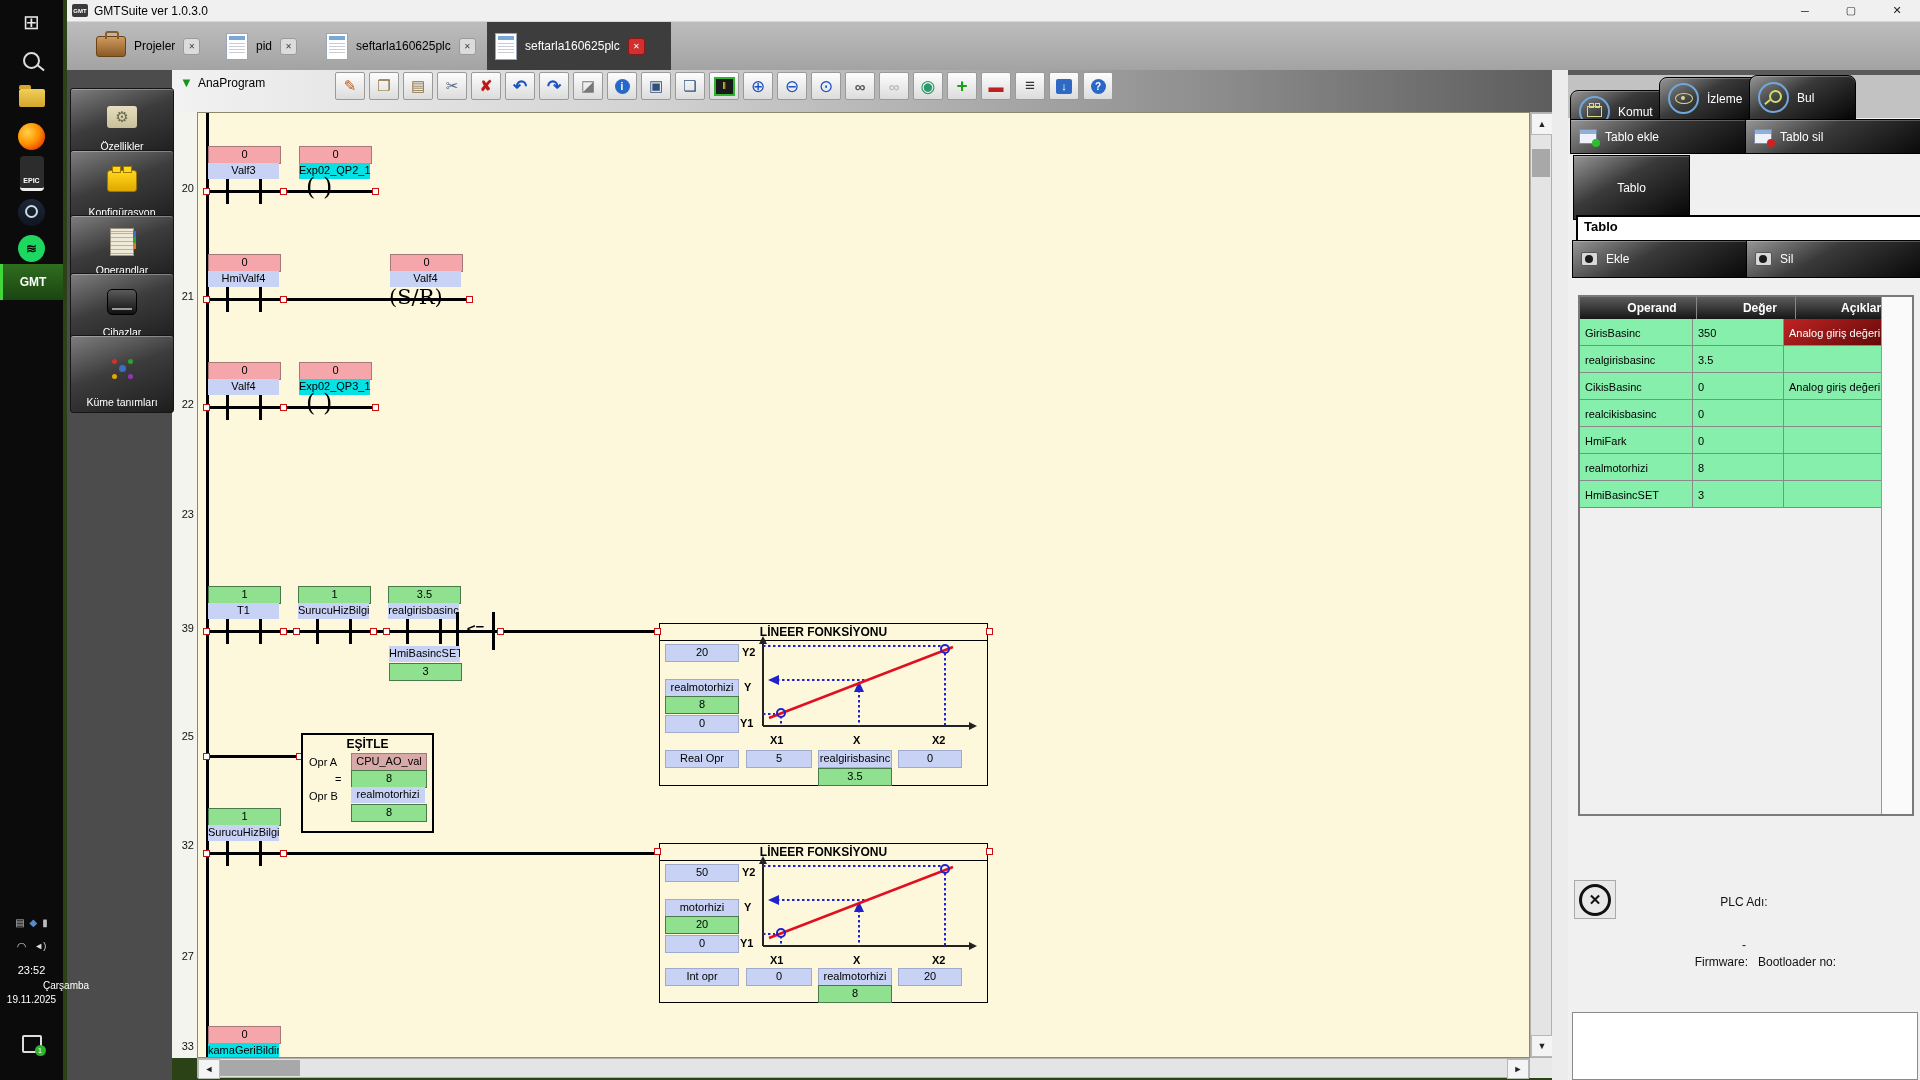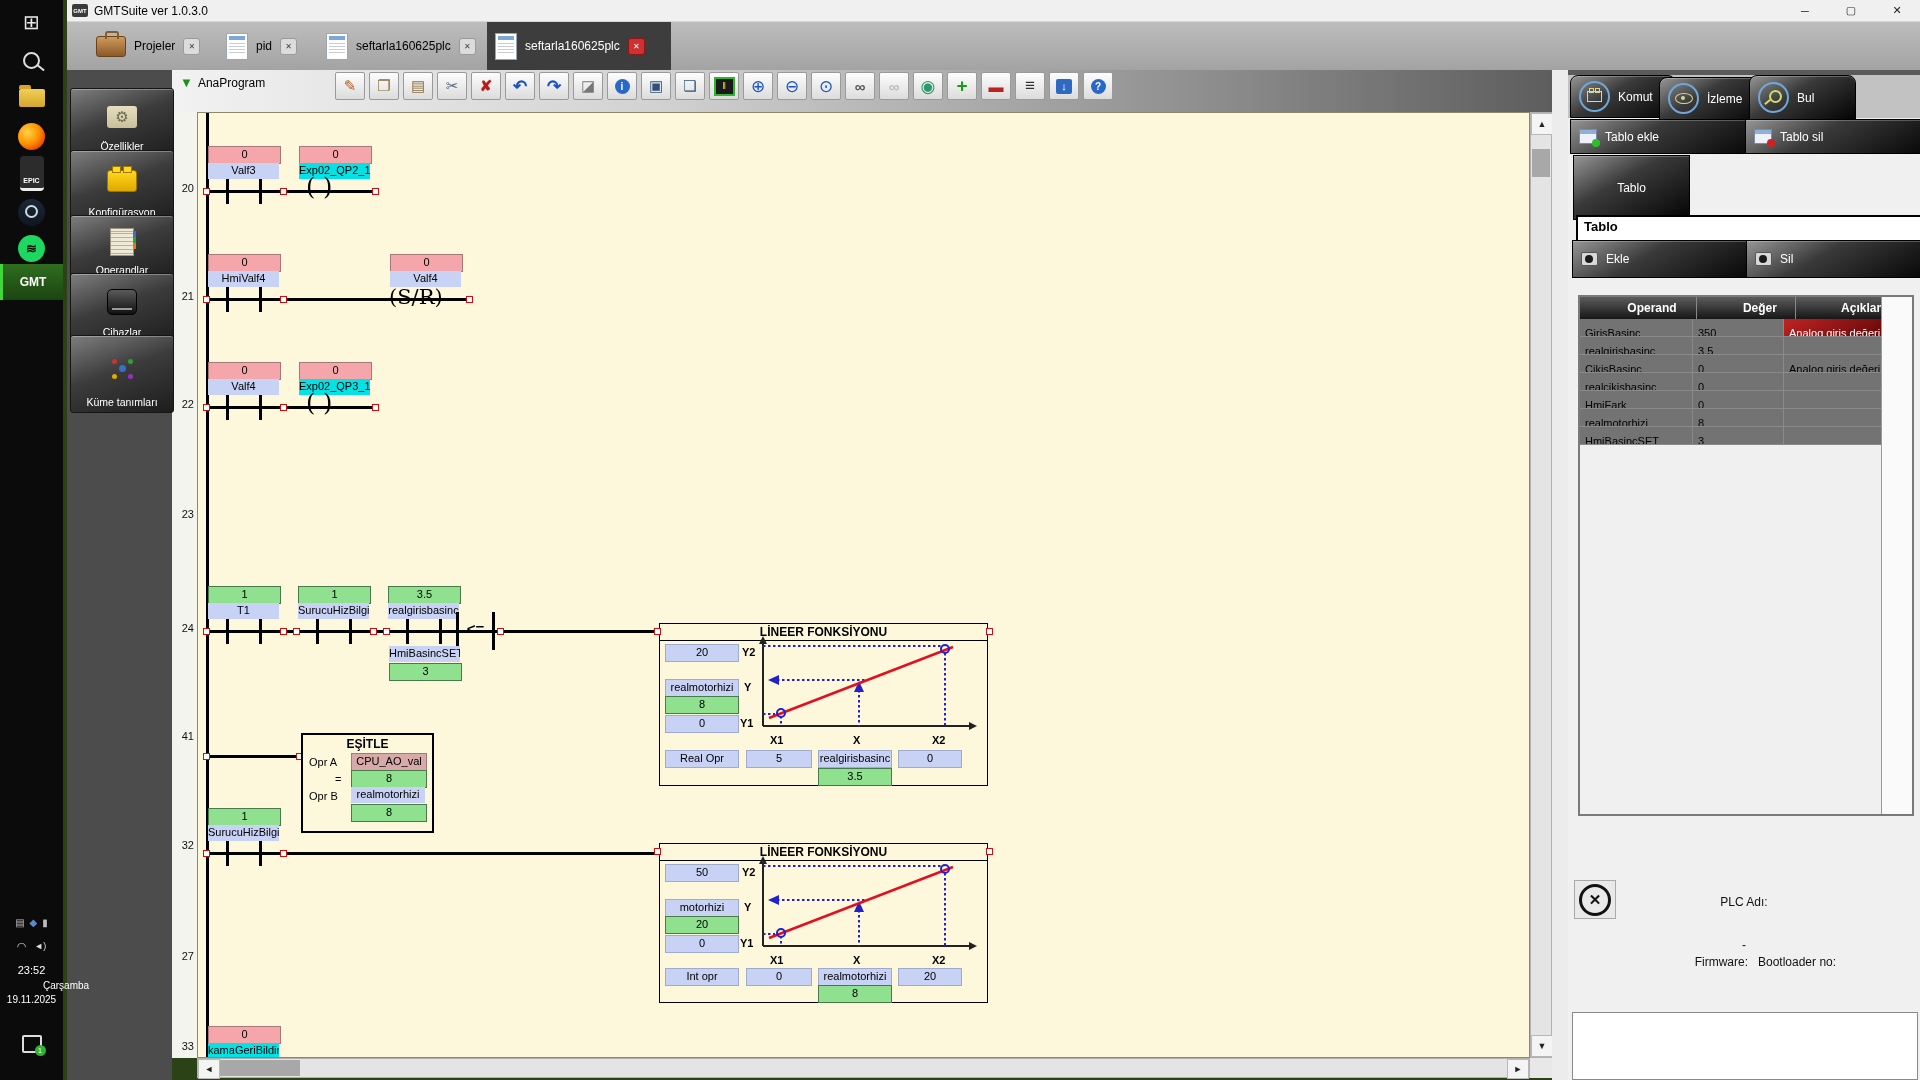--- a/index.html
+++ b/index.html
@@ -121,21 +121,21 @@
   .gmag:after{content:"";position:absolute;width:7px;height:2px;background:#cede6a;left:-7px;bottom:-2px;transform:rotate(-40deg);}
   .winicon{width:16px;height:13px;background:#eef2f8;border:1px solid #7a8aa8;position:relative;flex:none;}
   .winicon:before{content:"";position:absolute;left:0;right:0;top:0;height:4px;background:#8fb0d8;}
   .winicon .wdot{position:absolute;right:-4px;bottom:-4px;width:8px;height:8px;border-radius:50%;}
   .plugicon{width:15px;height:12px;background:#d8d8d8;border:1px solid #555;border-radius:2px;position:relative;flex:none;}
   .plugicon:after{content:"";position:absolute;left:3px;top:2px;width:8px;height:8px;border-radius:50%;background:#1a1a1a;}
   .rheader{position:absolute;background:#fff;border:2px solid #000;font-size:13px;font-weight:bold;padding:2px 0 0 6px;}
   .wtable{position:absolute;border:2px solid #7a7a7a;background:#f0f0f0;}
   .thead{display:flex;height:22px;background:linear-gradient(#5c5c5c,#161616);color:#fff;font-size:12px;font-weight:bold;}
   .thead div{border-right:1px solid #888;display:flex;align-items:center;justify-content:center;padding-left:28px;}
-  .trow{display:flex;height:18px;background:#737373;font-size:11px;}
+  .trow{display:flex;height:27px;background:#86efac;font-size:11px;}
   .trow div{border-right:1px solid #8a8a8a;border-bottom:1px solid #8a8a8a;padding:8px 0 0 5px;overflow:hidden;white-space:nowrap;}
   .redcell{background:linear-gradient(150deg,#c02424,#5a0505);color:#fff;}
   .tscroll{position:absolute;top:0;right:0;bottom:0;width:30px;background:#fafafa;border-left:1px solid #999;}
   .xbtn{position:absolute;width:40px;height:37px;background:#e9e9e9;border:1px solid #aaa;display:flex;align-items:center;justify-content:center;}
   .xcirc{width:26px;height:26px;border:3px solid #111;border-radius:50%;display:flex;align-items:center;justify-content:center;
          font-size:15px;font-weight:bold;color:#111;}
   .plctext{position:absolute;font-size:12px;text-align:center;color:#111;}
   .whitebox{position:absolute;background:#fff;border:1px solid #8a8a8a;}
 </style>
 </head>
@@ -326,22 +326,22 @@
     <div class="tbtn" style="left:911px;">
         <span class="cssround">?</span>
       </div>
   </div>
 
   <div class="abs nummargin">
     <span class="rnum" style="top:70px;">20</span>
     <span class="rnum" style="top:178px;">21</span>
     <span class="rnum" style="top:286px;">22</span>
     <span class="rnum" style="top:396px;">23</span>
-    <span class="rnum" style="top:510px;">24</span>
-    <span class="rnum" style="top:618px;">41</span>
+    <span class="rnum" style="top:510px;">39</span>
+    <span class="rnum" style="top:618px;">25</span>
     <span class="rnum" style="top:727px;">32</span>
     <span class="rnum" style="top:838px;">27</span>
     <span class="rnum" style="top:928px;">33</span>
   </div>
 
   <div class="abs ladder">
     <div class="rail"></div>
 
     <div class="wire" style="left:8px;top:77px;width:170px;"></div>
     <div class="cbar" style="left:28px;top:65px;"></div>
@@ -513,21 +513,21 @@
     <div class="sbtn2" style="left:0;top:0;width:20px;height:18px;">◄</div>
     <div class="thumb" style="left:22px;top:1px;width:80px;height:16px;"></div>
     <div class="sbtn2" style="right:0;top:0;width:20px;height:18px;">►</div>
   </div>
   <div class="abs corner"></div>
   <div class="abs gapcol"></div>
 
   <div class="abs rpanel">
     <div class="abs" style="left:0;top:0;width:352px;height:5px;background:#5a5a5a;"></div>
     <div class="abs" style="left:0;top:5px;width:352px;height:43px;background:#c2c2c2;"></div>
-    <div class="rtab darkgrad" style="left:2px;top:5px;width:88px;height:41px;">
+    <div class="rtab darkgrad" style="left:2px;top:20px;width:88px;height:41px;">
       <span class="ring">
           <span class="glego"></span>
         </span>
       <span>Komut</span>
     </div>
     <div class="rtab darkgrad" style="left:91px;top:7px;width:89px;height:41px;">
       <span class="ring">
           <span class="geye"></span>
         </span>
       <span>İzleme</span>

